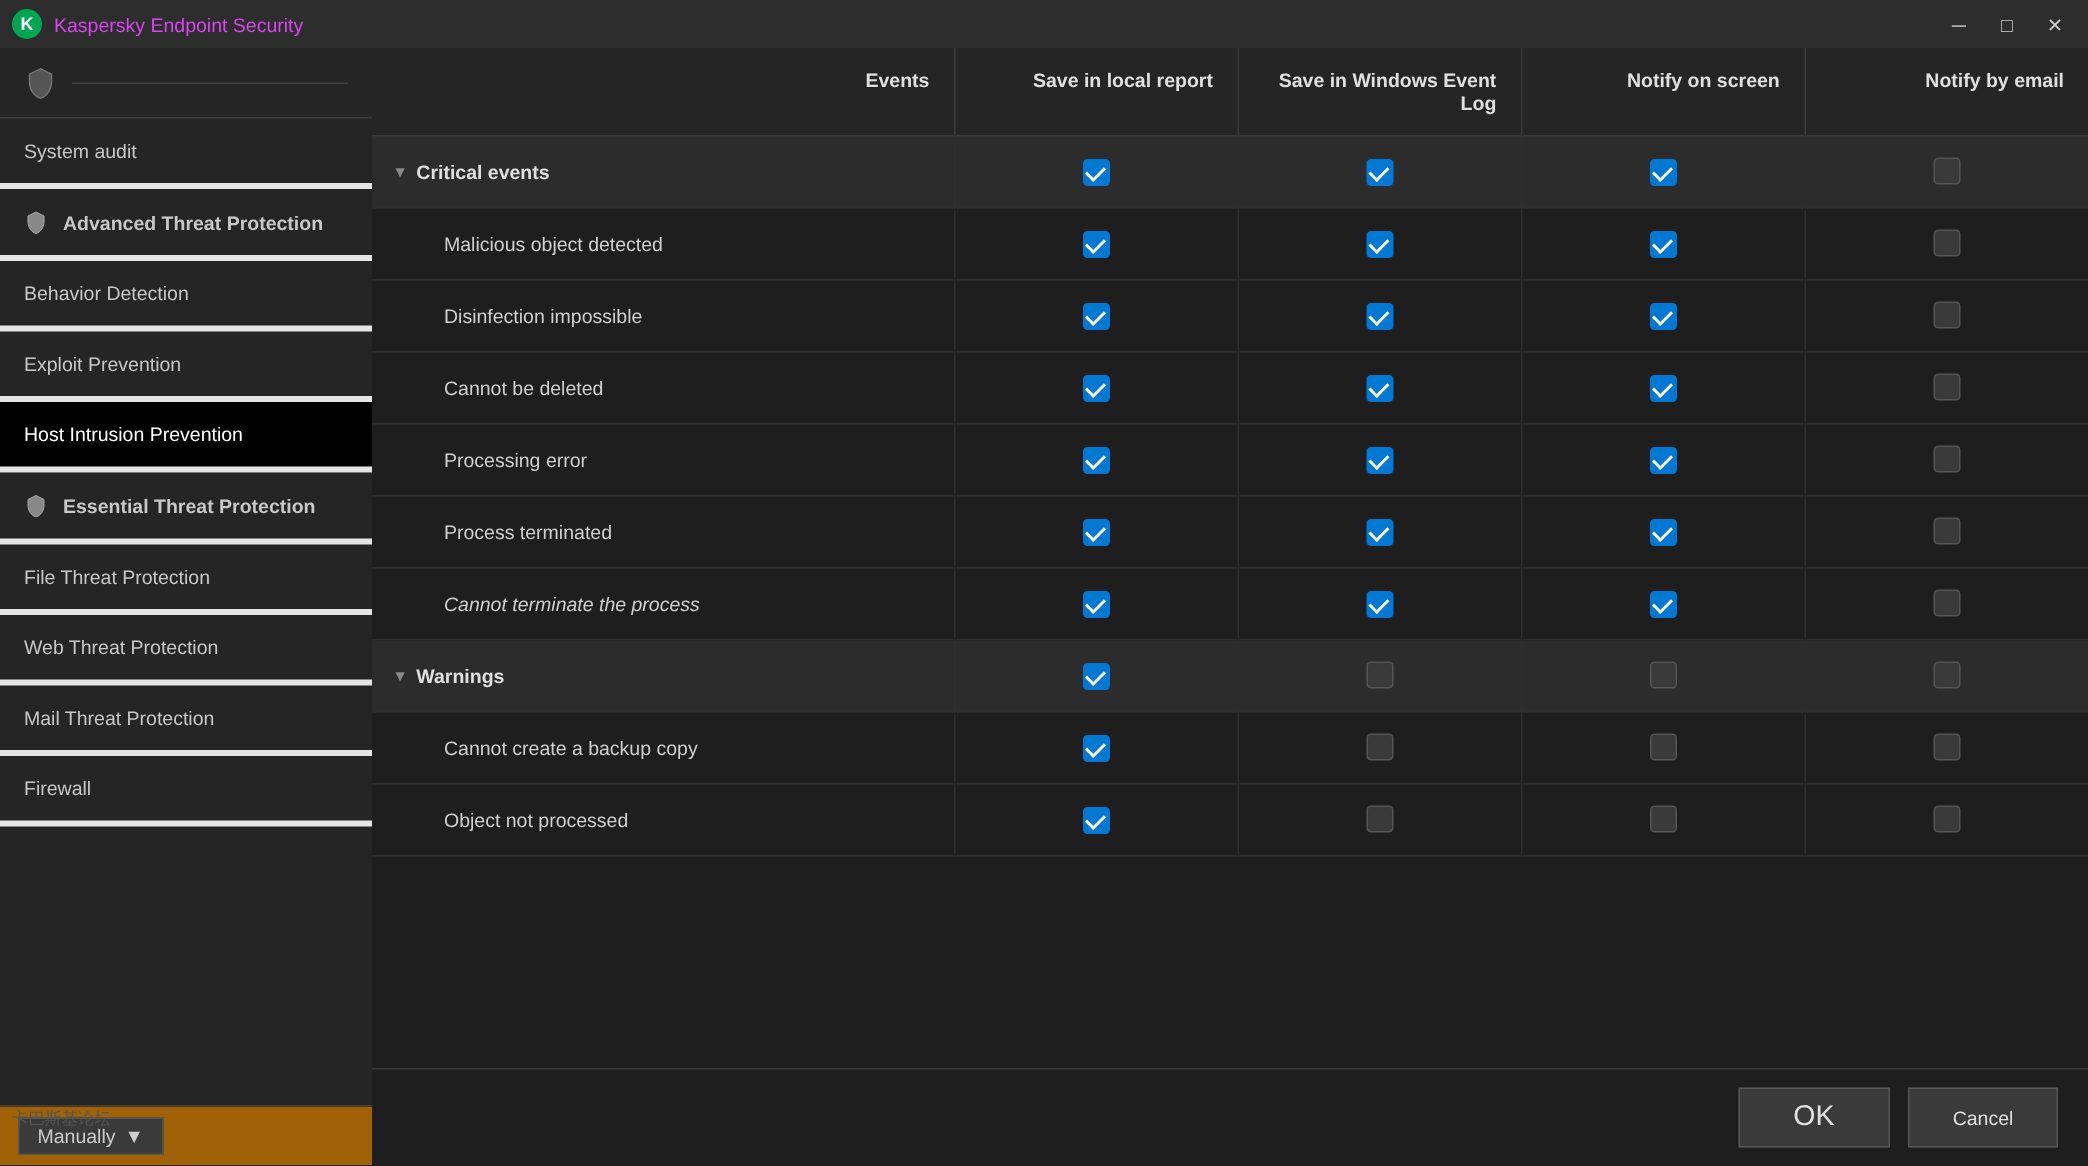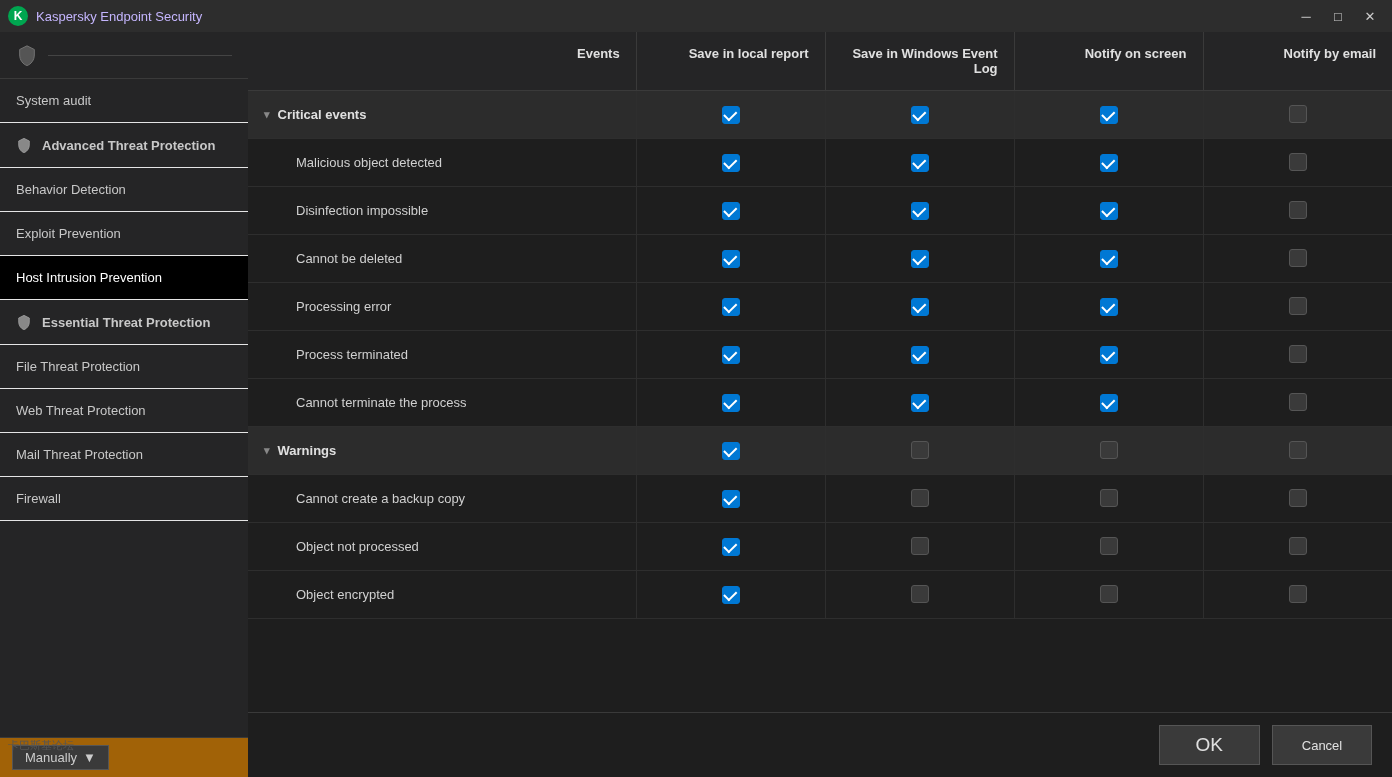--- a/index.html
+++ b/index.html
@@ -36,21 +36,21 @@
       border-radius: 50%;
       display: flex;
       align-items: center;
       justify-content: center;
       font-size: 12px;
       font-weight: bold;
       color: white;
     }
     .title-bar-title {
       font-size: 13px;
-      color: #c4b5fd;
+      color: #d946ef;
     }
     .title-bar-controls {
       display: flex;
       gap: 4px;
     }
     .title-bar-btn {
       width: 28px;
       height: 20px;
       background: transparent;
       border: none;
@@ -90,21 +90,21 @@
       width: 22px;
       height: 22px;
       flex-shrink: 0;
     }
 
     .sidebar-item {
       padding: 14px 16px;
       cursor: pointer;
       font-size: 13px;
       color: #c8c8c8;
-      border-bottom: 1px solid #e5e5e5;
+      border-bottom: 4px solid #e5e5e5;
       display: flex;
       align-items: center;
       gap: 10px;
       text-align: center;
     }
     .sidebar-item.active {
       background: #000000;
       color: #ffffff;
     }
     .sidebar-item.has-icon {
@@ -459,21 +459,21 @@
                   <div class="checkbox-checked"></div>
                 </div></td>
               <td><div class="cb-container">
                   <div class="checkbox-checked"></div>
                 </div></td>
               <td><div class="cb-container">
                   <div class="checkbox-unchecked"></div>
                 </div></td>
             </tr>
             <tr>
-              <td style="padding-left: 48px;"><span>Cannot terminate the process</span></td>
+              <td style="padding-left: 48px; font-style: italic;"><span>Cannot terminate the process</span></td>
               <td><div class="cb-container">
                   <div class="checkbox-checked"></div>
                 </div></td>
               <td><div class="cb-container">
                   <div class="checkbox-checked"></div>
                 </div></td>
               <td><div class="cb-container">
                   <div class="checkbox-checked"></div>
                 </div></td>
               <td><div class="cb-container">
@@ -523,35 +523,20 @@
               <td><div class="cb-container">
                   <div class="checkbox-unchecked"></div>
                 </div></td>
               <td><div class="cb-container">
                   <div class="checkbox-unchecked"></div>
                 </div></td>
               <td><div class="cb-container">
                   <div class="checkbox-unchecked"></div>
                 </div></td>
             </tr>
-            <tr>
-              <td style="padding-left: 48px;"><span>Object encrypted</span></td>
-              <td><div class="cb-container">
-                  <div class="checkbox-checked"></div>
-                </div></td>
-              <td><div class="cb-container">
-                  <div class="checkbox-unchecked"></div>
-                </div></td>
-              <td><div class="cb-container">
-                  <div class="checkbox-unchecked"></div>
-                </div></td>
-              <td><div class="cb-container">
-                  <div class="checkbox-unchecked"></div>
-                </div></td>
-            </tr>
           </tbody>
       </table>
     </div>
 
     <div class="footer-actions">
       <button class="btn-ok">OK</button>
       <button class="btn-cancel">Cancel</button>
     </div>
   </div>
 </div>

